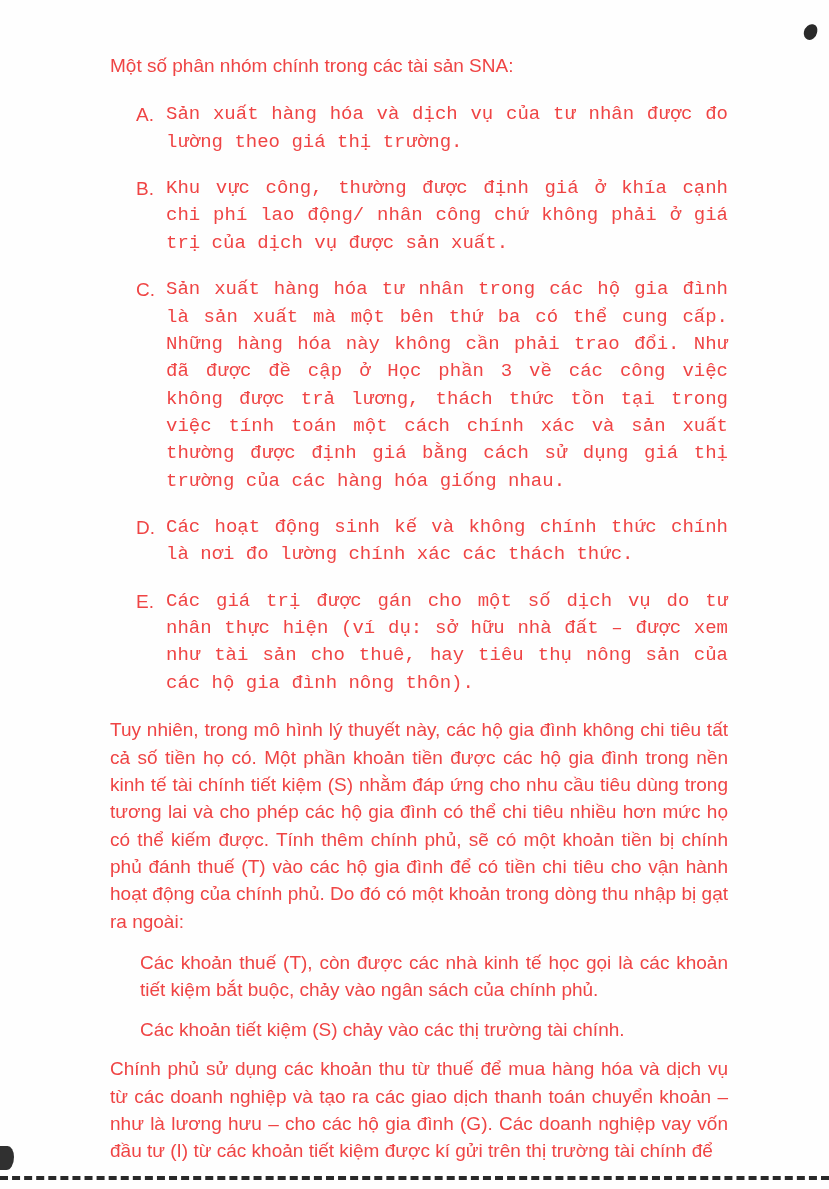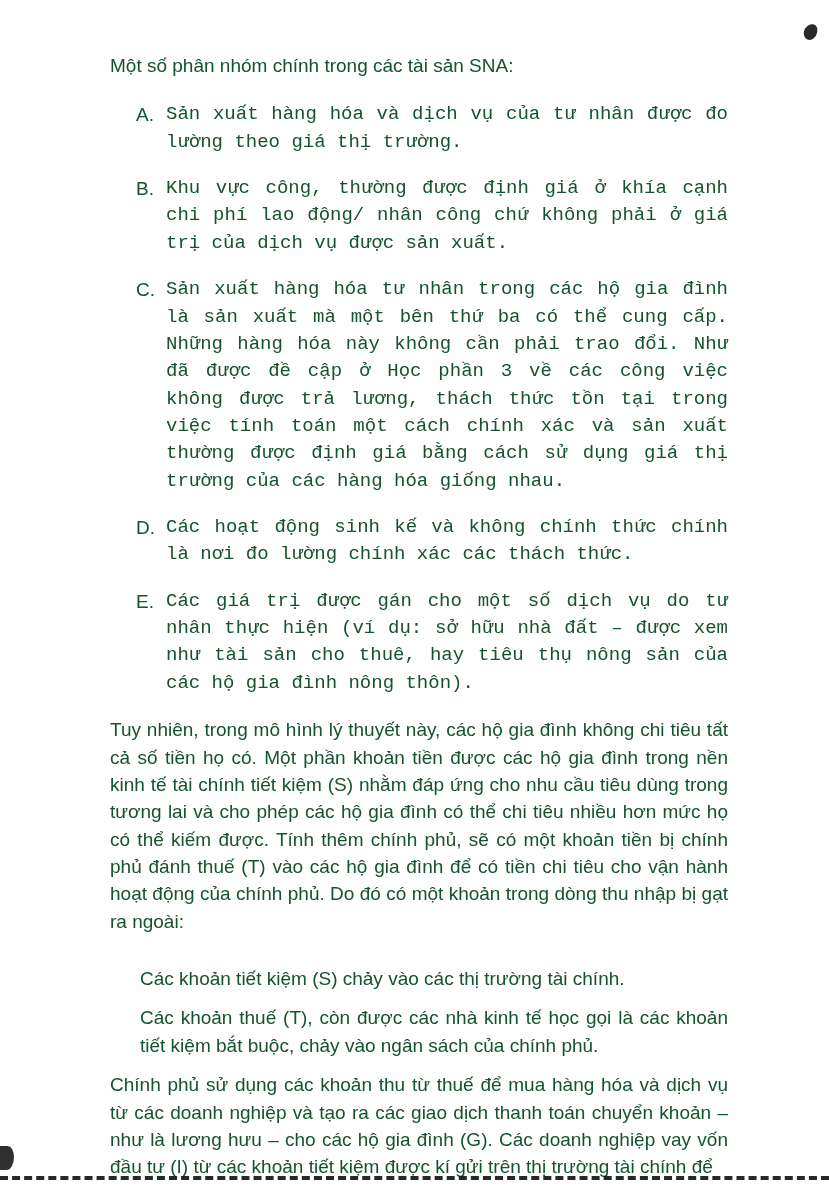--- a/index.html
+++ b/index.html
@@ -6,21 +6,21 @@
     margin: 0;
     padding: 0;
     background: #ffffff;
   }
   .page {
     position: relative;
     width: 829px;
     height: 1189px;
     background: #fefefe;
     font-family: "Liberation Sans", "DejaVu Sans", sans-serif;
-    color: #14532d;
+    color: #ef4444;
     overflow: hidden;
   }
   .content {
     position: absolute;
     left: 110px;
     top: 52px;
     width: 618px;
     font-size: 19px;
     line-height: 1.44;
   }
@@ -41,21 +41,21 @@
     flex: 0 0 30px;
     text-align: left;
   }
   .list-text {
     flex: 1;
     text-align: justify;
     font-family: Liberation Mono, monospace;
   }
   .body-paragraph {
     text-align: justify;
-    margin-bottom: 30px;
+    margin-bottom: 14px;
   }
   .indent-paragraph {
     margin-left: 30px;
     text-align: justify;
     margin-bottom: 12px;
   }
   .closing-paragraph {
     text-align: justify;
   }
   
@@ -120,23 +120,23 @@
 
       <div class="list-item">
         <span class="list-label">E.</span>
         <span class="list-text">Các giá trị được gán cho một số dịch vụ do tư nhân thực hiện (ví dụ: sở hữu nhà đất – được xem như tài sản cho thuê, hay tiêu thụ nông sản của các hộ gia đình nông thôn).</span>
       </div>
 
     </div>
 
     <p class="body-paragraph">Tuy nhiên, trong mô hình lý thuyết này, các hộ gia đình không chi tiêu tất cả số tiền họ có. Một phần khoản tiền được các hộ gia đình trong nền kinh tế tài chính tiết kiệm (S) nhằm đáp ứng cho nhu cầu tiêu dùng trong tương lai và cho phép các hộ gia đình có thể chi tiêu nhiều hơn mức họ có thể kiếm được. Tính thêm chính phủ, sẽ có một khoản tiền bị chính phủ đánh thuế (T) vào các hộ gia đình để có tiền chi tiêu cho vận hành hoạt động của chính phủ. Do đó có một khoản trong dòng thu nhập bị gạt ra ngoài:</p>
 
+    <p class="indent-paragraph">Các khoản thuế (T), còn được các nhà kinh tế học gọi là các khoản tiết kiệm bắt buộc, chảy vào ngân sách của chính phủ.</p>
+
     <p class="indent-paragraph">Các khoản tiết kiệm (S) chảy vào các thị trường tài chính.</p>
-
-    <p class="indent-paragraph">Các khoản thuế (T), còn được các nhà kinh tế học gọi là các khoản tiết kiệm bắt buộc, chảy vào ngân sách của chính phủ.</p>
 
     <p class="closing-paragraph">Chính phủ sử dụng các khoản thu từ thuế để mua hàng hóa và dịch vụ từ các doanh nghiệp và tạo ra các giao dịch thanh toán chuyển khoản – như là lương hưu – cho các hộ gia đình (G). Các doanh nghiệp vay vốn đầu tư (I) từ các khoản tiết kiệm được kí gửi trên thị trường tài chính để</p>
 
   </div>
 
   <div class="artifact-top-right"></div>
   <div class="artifact-bottom-left"></div>
   <div class="artifact-bottom-line"></div>
 
 </div>

